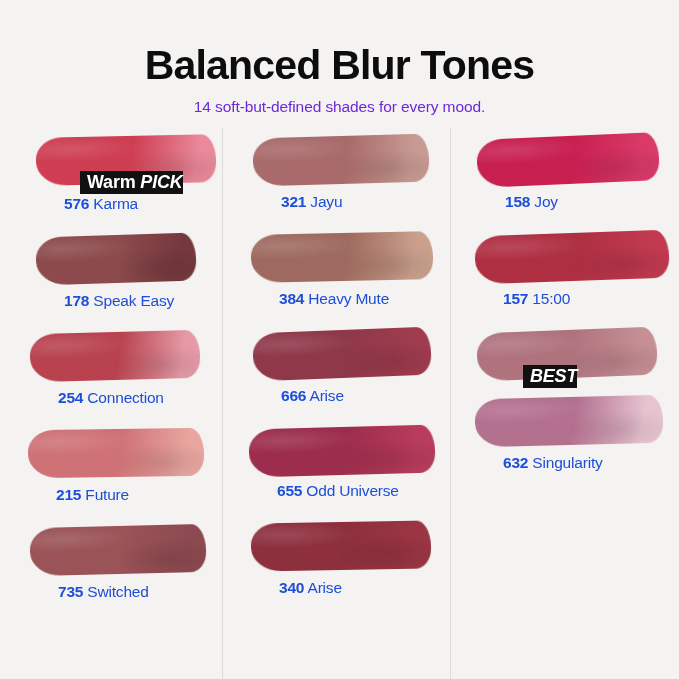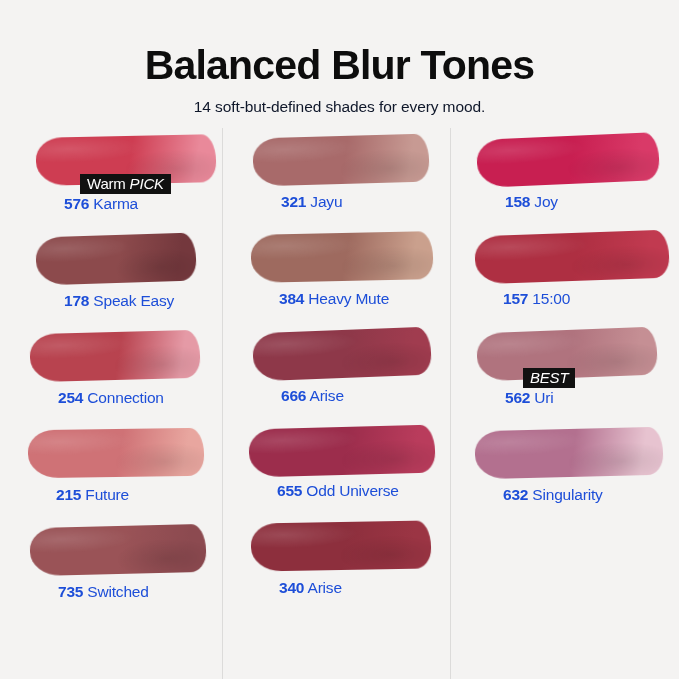--- a/index.html
+++ b/index.html
@@ -27,21 +27,21 @@
   .title {
     font-size: 41px;
     font-weight: bold;
     letter-spacing: -0.8px;
     color: #0d0d0d;
     line-height: 1.05;
     margin: 0;
   }
   .subtitle {
     font-size: 15.5px;
-    color: #0f172a;
+    color: #6d28d9;
     margin: 11px 0 0 0;
     letter-spacing: -0.1px;
   }
 
   .grid {
     position: absolute;
     top: 128px;
     left: 0;
     width: 679px;
     height: 551px;
@@ -93,23 +93,23 @@
     font-weight: bold;
   }
   .label .name {
     font-weight: normal;
   }
 
   .badge {
     display: inline-block;
     background: #111111;
     color: #ffffff;
-    font-size: 15px;
-    font-weight: normal;
-    padding: 2px 7px 3px 7px;
+    font-size: 18px;
+    font-weight: bold;
+    padding: 2px 0 3px 7px;
     line-height: 1;
     letter-spacing: -0.2px;
     white-space: nowrap;
   }
   .badge .badge-em {
     font-style: italic;
   }
   .badge-row {
     position: relative;
     height: 17px;
@@ -212,21 +212,20 @@
           </div>
           <div class="label" style="margin-top: 3px; margin-bottom: 14px; padding-left: 36px;"><span class="code">157</span><span class="name"> 15:00</span></div>
         </div>
         <div class="item">
           <div class="swatch-wrap">
             <div class="swatch" style="width: 180px; left: 10px; background: linear-gradient(100deg, rgb(176, 115, 126) 0%, rgb(176, 115, 126) 52%, rgb(197, 143, 148) 88%, rgb(197, 143, 148) 100%); transform: rotate(-2.2deg);"></div>
           </div>
           <div class="badge-row">
             <span class="badge" style="left: 56px;"><span class="badge-em">BEST</span></span>
           </div>
-          <div class="label" style="margin-top: 1px; margin-bottom: 14px; padding-left: 38px;"><span class="code">562</span><span class="name"> Uri</span></div>
         </div>
         <div class="item">
           <div class="swatch-wrap">
             <div class="swatch" style="width: 188px; left: 8px; background: linear-gradient(100deg, rgb(179, 112, 143) 0%, rgb(179, 112, 143) 52%, rgb(231, 195, 208) 88%, rgb(231, 195, 208) 100%); transform: rotate(-1.4deg);"></div>
           </div>
           <div class="label" style="margin-top: 3px; margin-bottom: 14px; padding-left: 36px;"><span class="code">632</span><span class="name"> Singularity</span></div>
         </div>
       </div>
   </div>
 

